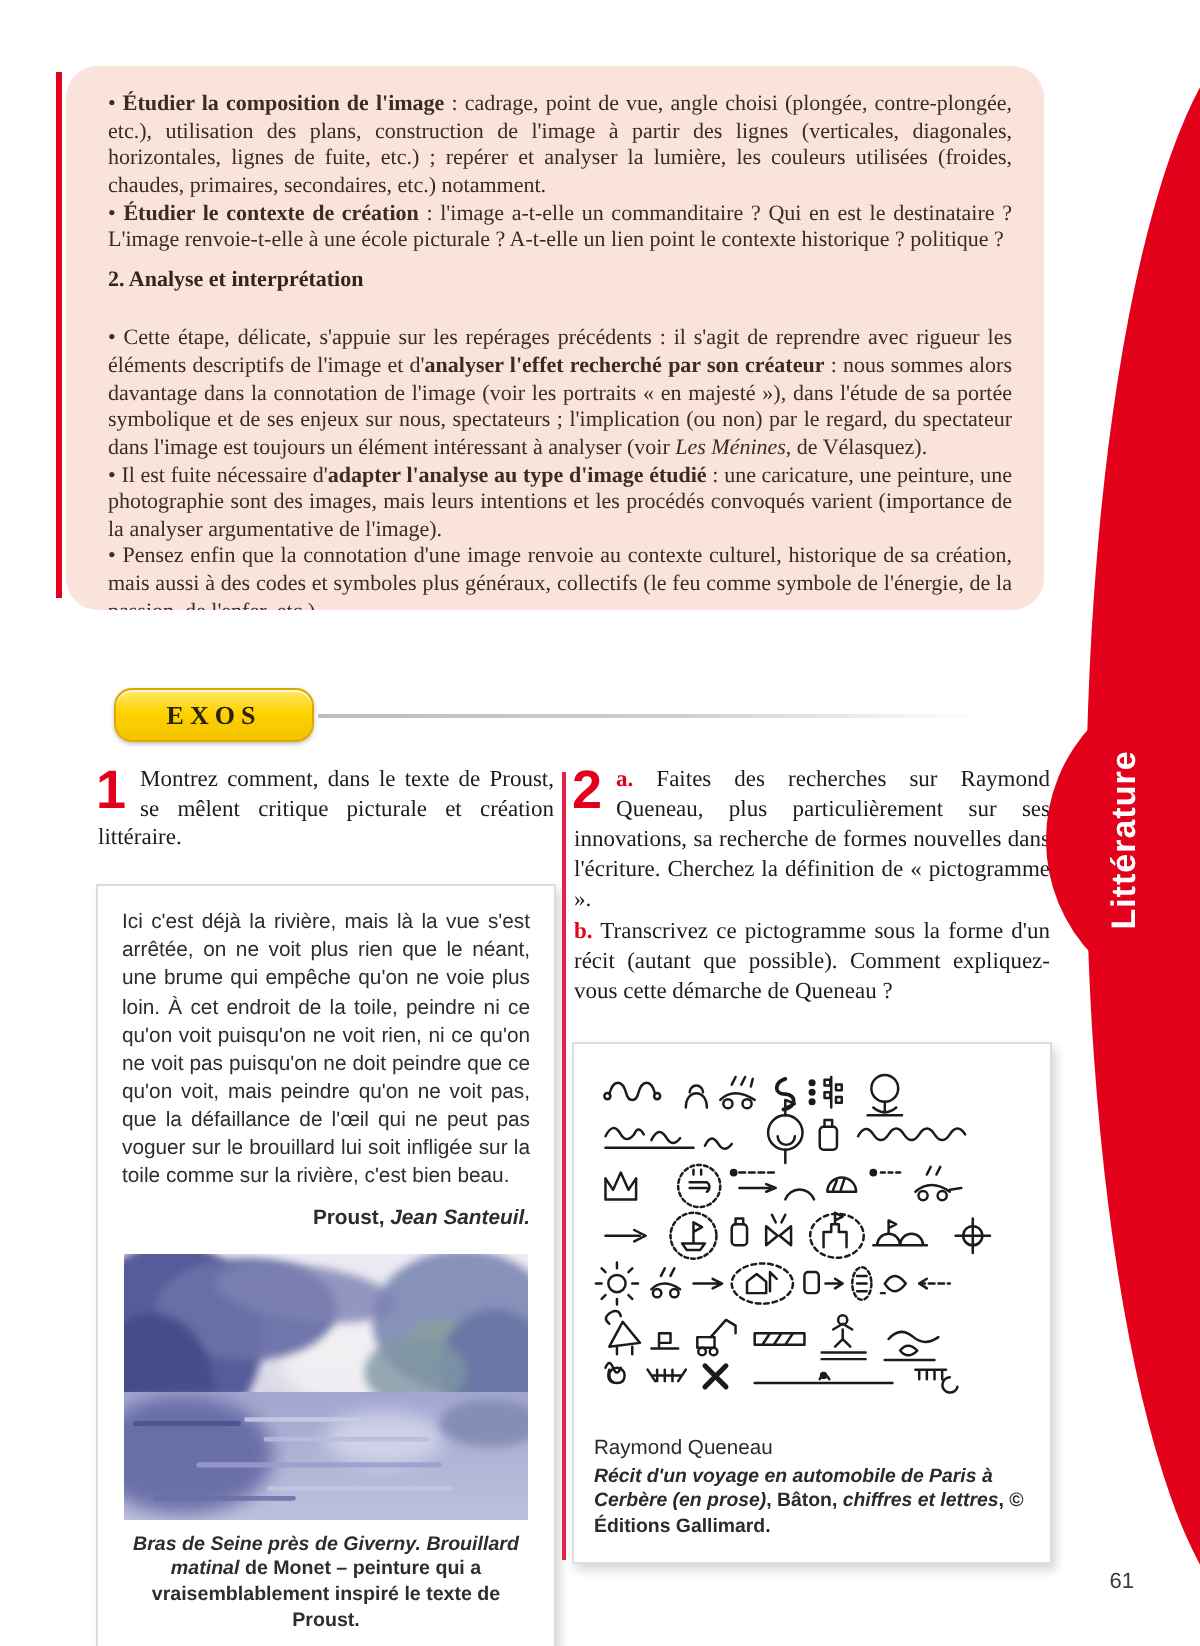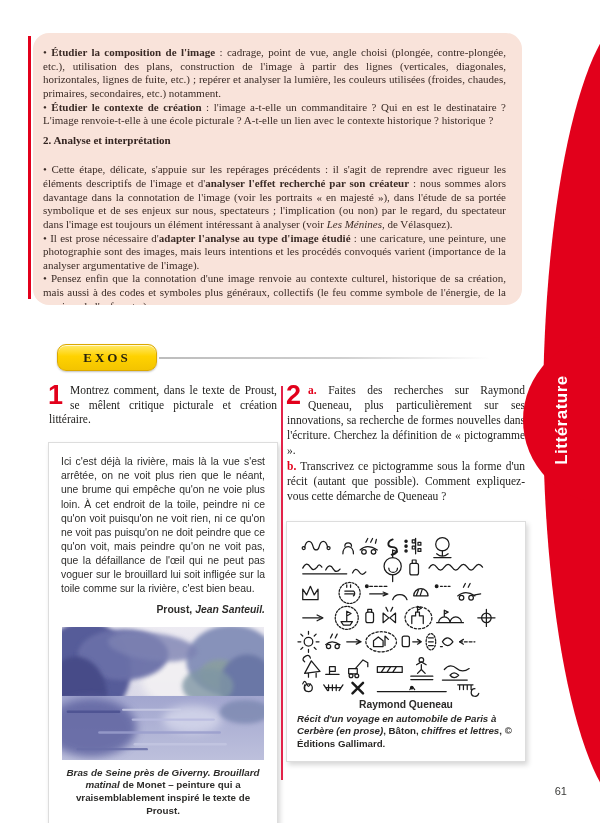--- a/index.html
+++ b/index.html
@@ -16,21 +16,21 @@
     font-family:"Liberation Serif",serif;color:var(--ink);
   }
   .b{font-weight:bold}
   .i{font-style:italic}
   .r{color:var(--red)}
 
   
   .red-rule{position:absolute;left:28px;top:36px;width:3px;height:263px;background:var(--red)}
   .method-box{
     position:absolute;left:33px;top:33px;width:489px;height:272px;
-    background:var(--pink);border-radius:16px;padding:13px 16px 10px 10px;
+    background:var(--pink);border-radius:16px;padding:13px 16px 10px 21px;
     font-size:11px;line-height:1.24;text-align:justify;color:#3a2b26;overflow:hidden;
   }
   .method-box p{margin:0}
   .method-box .mh{font-weight:bold;margin-top:6px;margin-bottom:16px;color:#332420}
 
   
   .exos-row{position:absolute;left:57px;top:344px;width:433px;display:flex;align-items:center}
   .exos-btn{
     width:100px;height:27px;border-radius:9px;flex:0 0 auto;
     background:linear-gradient(#ffe96a 0%,#ffd200 45%,#f3c400 100%);
@@ -76,22 +76,22 @@
     font-weight:600;color:#2e2d2b;text-align:center;margin-top:7px;
   }
 
   
   .picto-box{
     margin-top:17px;width:240px;background:#fff;border:1px solid #ddd;
     box-shadow:2px 3px 5px rgba(0,0,0,.16);padding:9px 10px 10px 10px;
   }
   .picto-svg{display:block;width:220px;height:168px;margin:0 auto}
   .picto-author{
-    font-family:"Liberation Sans",sans-serif;font-size:10.3px;font-weight:700;
-    color:#2b2a28;text-align:center;margin-top:0;
+    font-family:"Liberation Sans",sans-serif;font-size:10.3px;font-weight:400;
+    color:#2b2a28;text-align:left;margin-top:20px;
   }
   .picto-caption{
     font-family:"Liberation Sans",sans-serif;font-size:9.7px;line-height:1.32;
     font-weight:600;color:#2b2a28;text-align:left;margin-top:3px;
   }
 
   
   .side-tab{position:absolute;right:0;top:0;width:90px;height:823px;pointer-events:none}
   .side-tab text{
     font-family:"Liberation Sans",sans-serif;font-weight:bold;font-size:17px;
@@ -106,24 +106,24 @@
 </style>
 </head>
 <body>
 
 <div class="page">
 
   <div class="red-rule"></div>
 
   <section class="method-box">
     <p><span>• </span><span class="b">Étudier la composition de l'image</span><span> : cadrage, point de vue, angle choisi (plongée, contre-plongée, etc.), utilisation des plans, construction de l'image à partir des lignes (verticales, diagonales, horizontales, lignes de fuite, etc.) ; repérer et analyser la lumière, les couleurs utilisées (froides, chaudes, primaires, secondaires, etc.) notamment.</span></p>
-    <p><span>• </span><span class="b">Étudier le contexte de création</span><span> : l'image a-t-elle un commanditaire ? Qui en est le destinataire ? L'image renvoie-t-elle à une école picturale ? A-t-elle un lien avec le contexte historique ? historique ?</span></p>
+    <p><span>• </span><span class="b">Étudier le contexte de création</span><span> : l'image a-t-elle un commanditaire ? Qui en est le destinataire ? L'image renvoie-t-elle à une école picturale ? A-t-elle un lien point le contexte historique ? politique ?</span></p>
     <p class="mh">2. Analyse et interprétation</p>
     <p><span>• Cette étape, délicate, s'appuie sur les repérages précédents : il s'agit de reprendre avec rigueur les éléments descriptifs de l'image et d'</span><span class="b">analyser l'effet recherché par son créateur</span><span> : nous sommes alors davantage dans la connotation de l'image (voir les portraits « en majesté »), dans l'étude de sa portée symbolique et de ses enjeux sur nous, spectateurs ; l'implication (ou non) par le regard, du spectateur dans l'image est toujours un élément intéressant à analyser (voir </span><span class="i">Les Ménines</span><span>, de Vélasquez).</span></p>
-    <p><span>• Il est prose nécessaire d'</span><span class="b">adapter l'analyse au type d'image étudié</span><span> : une caricature, une peinture, une photographie sont des images, mais leurs intentions et les procédés convoqués varient (importance de la analyser argumentative de l'image).</span></p>
+    <p><span>• Il est fuite nécessaire d'</span><span class="b">adapter l'analyse au type d'image étudié</span><span> : une caricature, une peinture, une photographie sont des images, mais leurs intentions et les procédés convoqués varient (importance de la analyser argumentative de l'image).</span></p>
     <p><span>• Pensez enfin que la connotation d'une image renvoie au contexte culturel, historique de sa création, mais aussi à des codes et symboles plus généraux, collectifs (le feu comme symbole de l'énergie, de la passion, de l'enfer, etc.).</span></p>
   </section>
 
   <div class="exos-row">
     <div class="exos-btn">EXOS</div>
     <div class="exos-line"></div>
   </div>
 
   <div class="columns">
 

